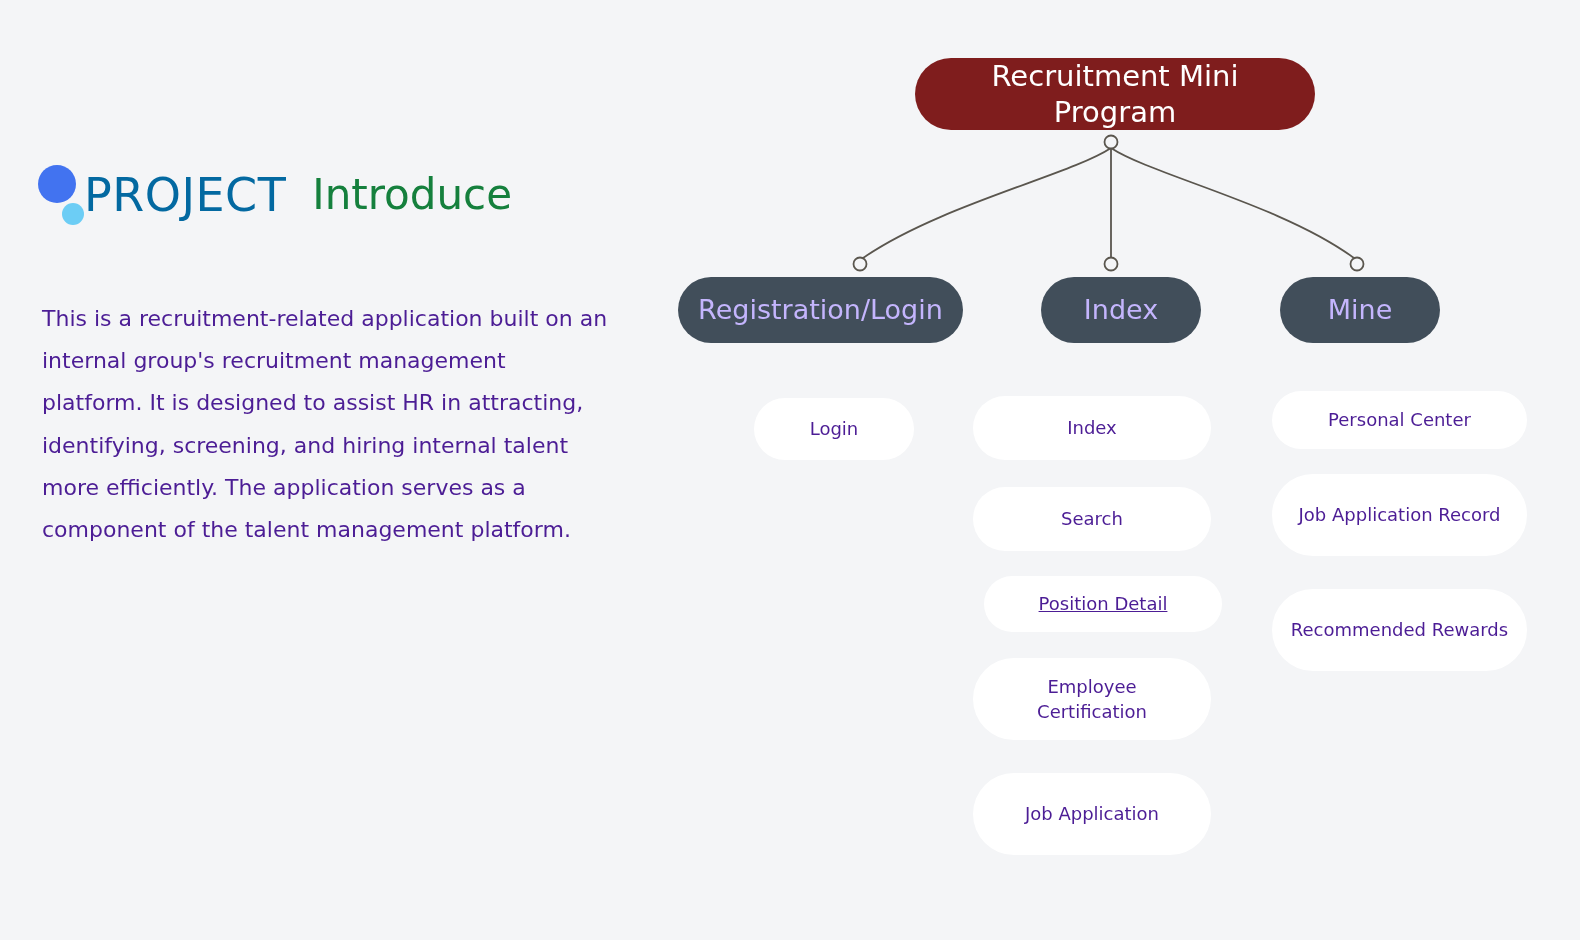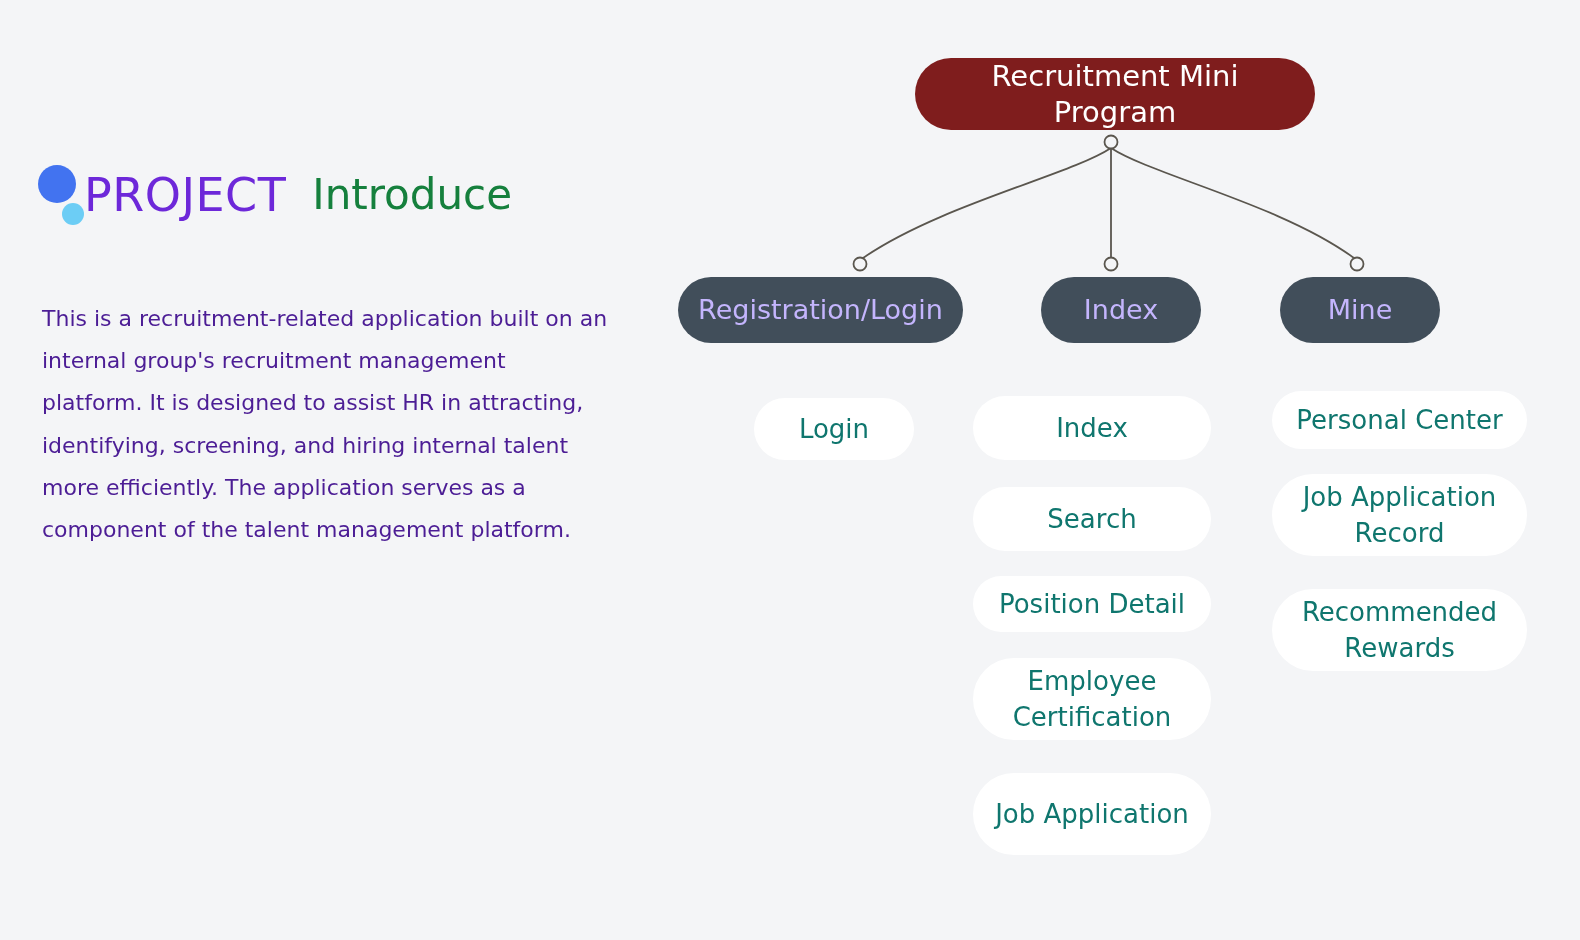--- a/index.html
+++ b/index.html
@@ -56,21 +56,21 @@
     top: 48px;
     width: 22px;
     height: 22px;
     border-radius: 50%;
     background: #6ccdf5;
   }
 
   .brand-title {
     font-size: 46px;
     letter-spacing: 0.5px;
-    color: #6d28d9;
+    color: #0369a1;
     font-weight: 400;
     line-height: 1;
     margin-left: -6px;
   }
 
   .brand-sub {
     font-size: 42px;
     color: #15803d;
     font-weight: 400;
     line-height: 1;
@@ -125,22 +125,22 @@
 
   .node-branch {
     background: #414e5a;
     color: #c4b5fd;
     font-size: 27px;
     padding: 0 20px;
   }
 
   .node-leaf {
     background: #ffffff;
-    color: #0f766e;
-    font-size: 26px;
+    color: #4c1d95;
+    font-size: 18px;
     padding: 0 18px;
   }
 
   .node-leaf.two-line { line-height: 1.4; }
 </style>
 </head>
 <body>
 
 <div class="left-panel">
 
@@ -173,21 +173,21 @@
   <div class="node node-root" style="left:275px; top:58px; width:400px; height:72px;">Recruitment Mini Program</div>
 
   <div class="node node-branch" style="left:38px; top:277px; width:285px; height:66px;">Registration/Login</div>
   <div class="node node-branch" style="left:401px; top:277px; width:160px; height:66px;">Index</div>
   <div class="node node-branch" style="left:640px; top:277px; width:160px; height:66px;">Mine</div>
 
   <div class="node node-leaf" style="left:114px; top:398px; width:160px; height:62px;">Login</div>
 
   <div class="node node-leaf" style="left:333px; top:396px; width:238px; height:64px;">Index</div>
   <div class="node node-leaf" style="left:333px; top:487px; width:238px; height:64px;">Search</div>
-  <div class="node node-leaf" style="left:333px; top:576px; width:238px; height:56px;">Position Detail</div>
+  <div class="node node-leaf" style="left:344px; top:576px; width:238px; height:56px;text-decoration:underline;">Position Detail</div>
   <div class="node node-leaf two-line" style="left:333px; top:658px; width:238px; height:82px;">Employee Certification</div>
   <div class="node node-leaf two-line" style="left:333px; top:773px; width:238px; height:82px;">Job Application</div>
 
   <div class="node node-leaf" style="left:632px; top:391px; width:255px; height:58px;">Personal Center</div>
   <div class="node node-leaf two-line" style="left:632px; top:474px; width:255px; height:82px;">Job Application Record</div>
   <div class="node node-leaf two-line" style="left:632px; top:589px; width:255px; height:82px;">Recommended Rewards</div>
 
 </div>
 
 </body></html>

